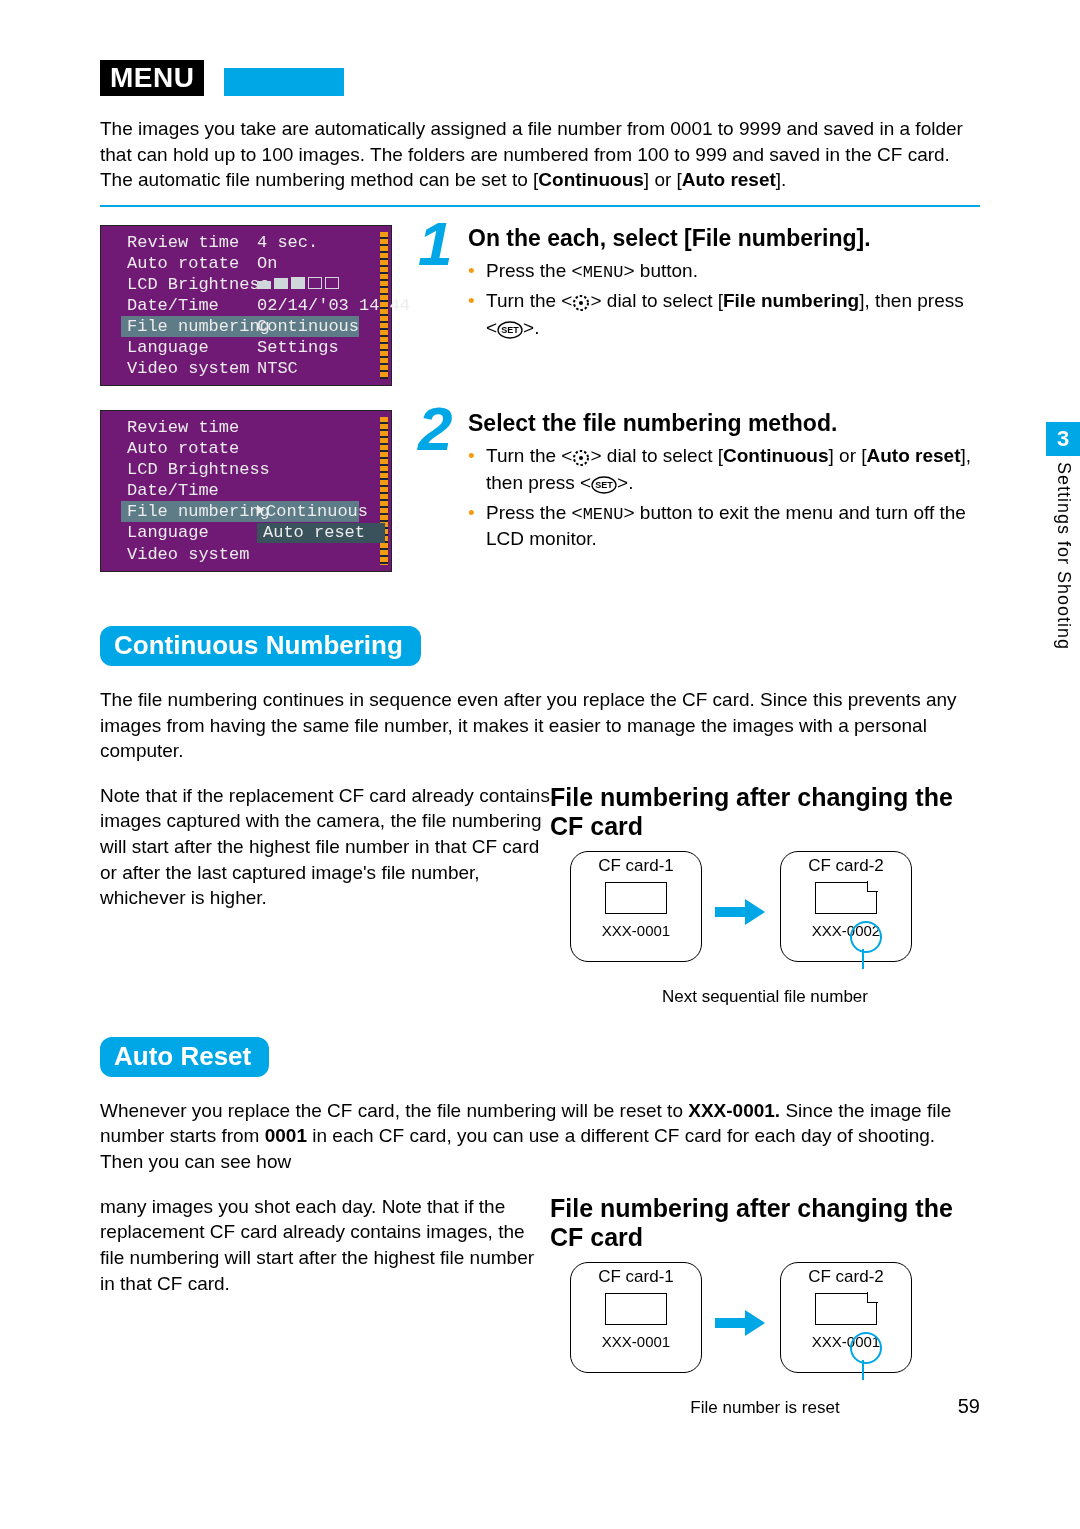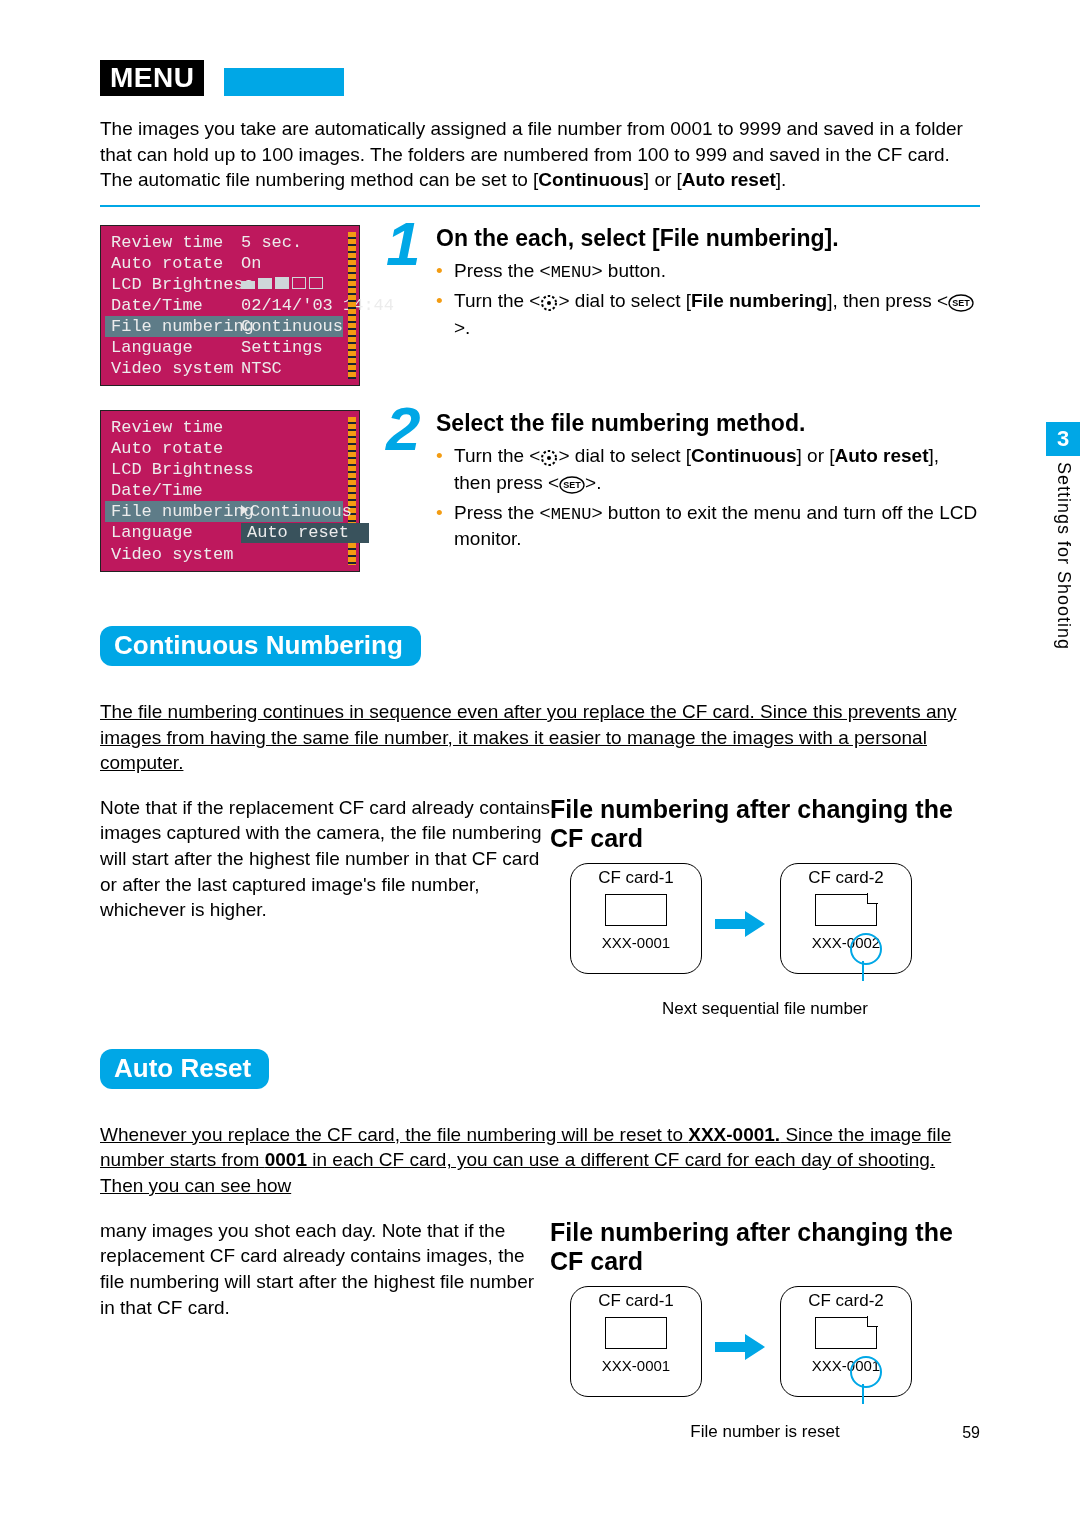--- a/index.html
+++ b/index.html
@@ -57,25 +57,25 @@
   }
   .step-row {
     display: flex;
     align-items: flex-start;
     gap: 32px;
     margin-bottom: 24px;
   }
   .lcd {
     width: 250px;
     flex-shrink: 0;
-    background: #be185d;
+    background: #701a75;
     color: #ececec;
     font-family: "Courier New", monospace;
     font-size: 17px;
-    padding: 6px 4px;
+    padding: 6px 20px;
     position: relative;
     border: 1px solid #222;
   }
   .lcd-bar {
     position: absolute;
     right: 3px;
     top: 6px;
     bottom: 6px;
     width: 8px;
     background: repeating-linear-gradient(
@@ -141,26 +141,25 @@
   .dial-icon svg, .set-icon svg { vertical-align:middle; }
   .section-pill {
     display:inline-block;
     background:#00a7e6;
     color:#fff;
     font-size:26px;
     font-weight:bold;
     padding:4px 18px 5px 14px;
     border-radius:12px;
     margin-top:30px;
-    margin-bottom:14px;
+    margin-bottom:2px;
   }
   .body-text {
     font-size:19px;
     line-height:1.35;
-    text-decoration:underline;
   }
   .two-col {
     display:flex;
   }
   .two-col .left { flex:1; font-size:19px; line-height:1.35; }
   .two-col .right { width:430px; flex-shrink:0; }
   .card-title {
     font-size:25px; font-weight:bold; margin-bottom:10px;
   }
   .card-diagram {
@@ -213,21 +212,21 @@
   .side-tab .vtext {
     writing-mode: vertical-rl;
     font-size:18px;
     letter-spacing:1px;
     margin:0 auto;
   }
   .page-num {
     position:absolute;
     bottom:40px;
     right:100px;
-    font-size:16px;
+    font-size:20px;
   }
   .lcd .arrow-tri {
     display:inline-block; width:0;height:0;
     border-top:5px solid transparent;
     border-bottom:5px solid transparent;
     border-left:7px solid #e9e9e9;
     margin-right:2px;
     vertical-align:middle;
     position:relative; top:-1px;
   }
@@ -250,21 +249,21 @@
   </p>
 
   <div class="hr-line"></div>
 
   
   <div class="step-row">
     <div class="lcd">
       <div class="lcd-bar"></div>
       <div class="lcd-row">
           <span class="k">Review time</span>
-          <span class="v">5 sec.</span>
+          <span class="v">4 sec.</span>
         </div>
       <div class="lcd-row">
           <span class="k">Auto rotate</span>
           <span class="v">On</span>
         </div>
       <div class="lcd-row">
           <span class="k">LCD Brightness</span>
           <span class="v brightness-bars">
             <span class="fill" style="height:6px"></span>
             <span class="fill" style="height:9px"></span>

